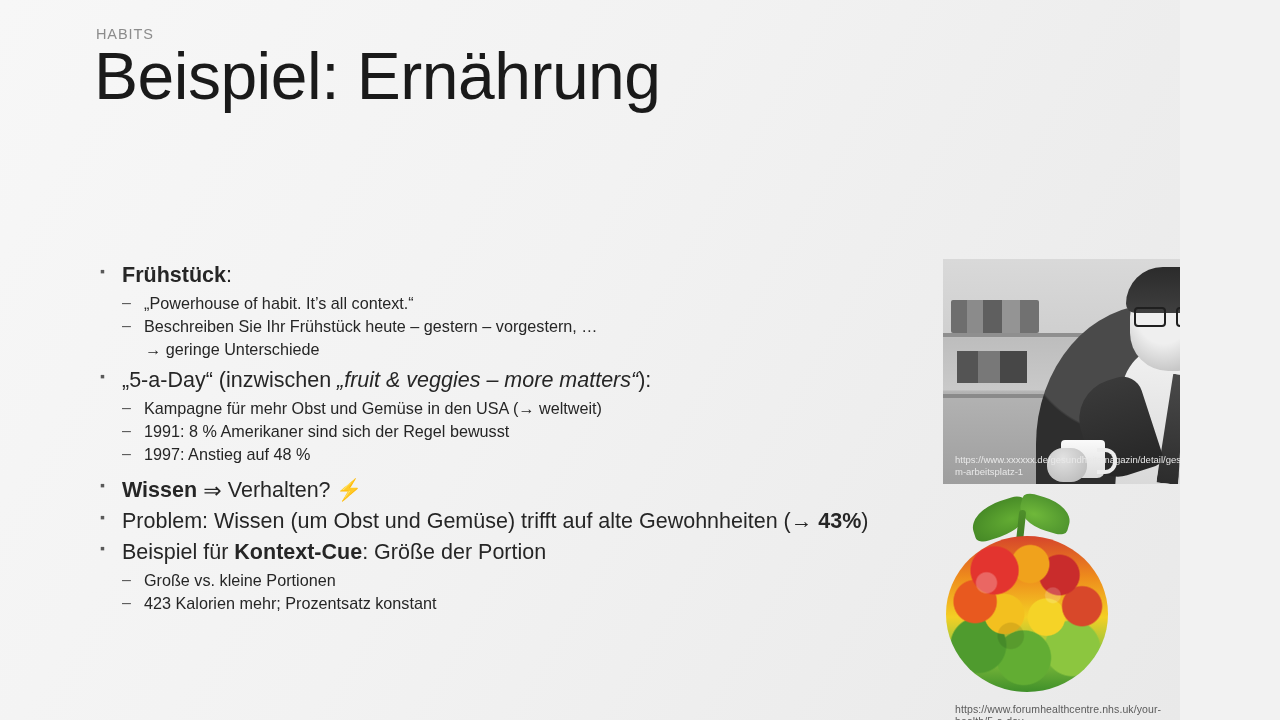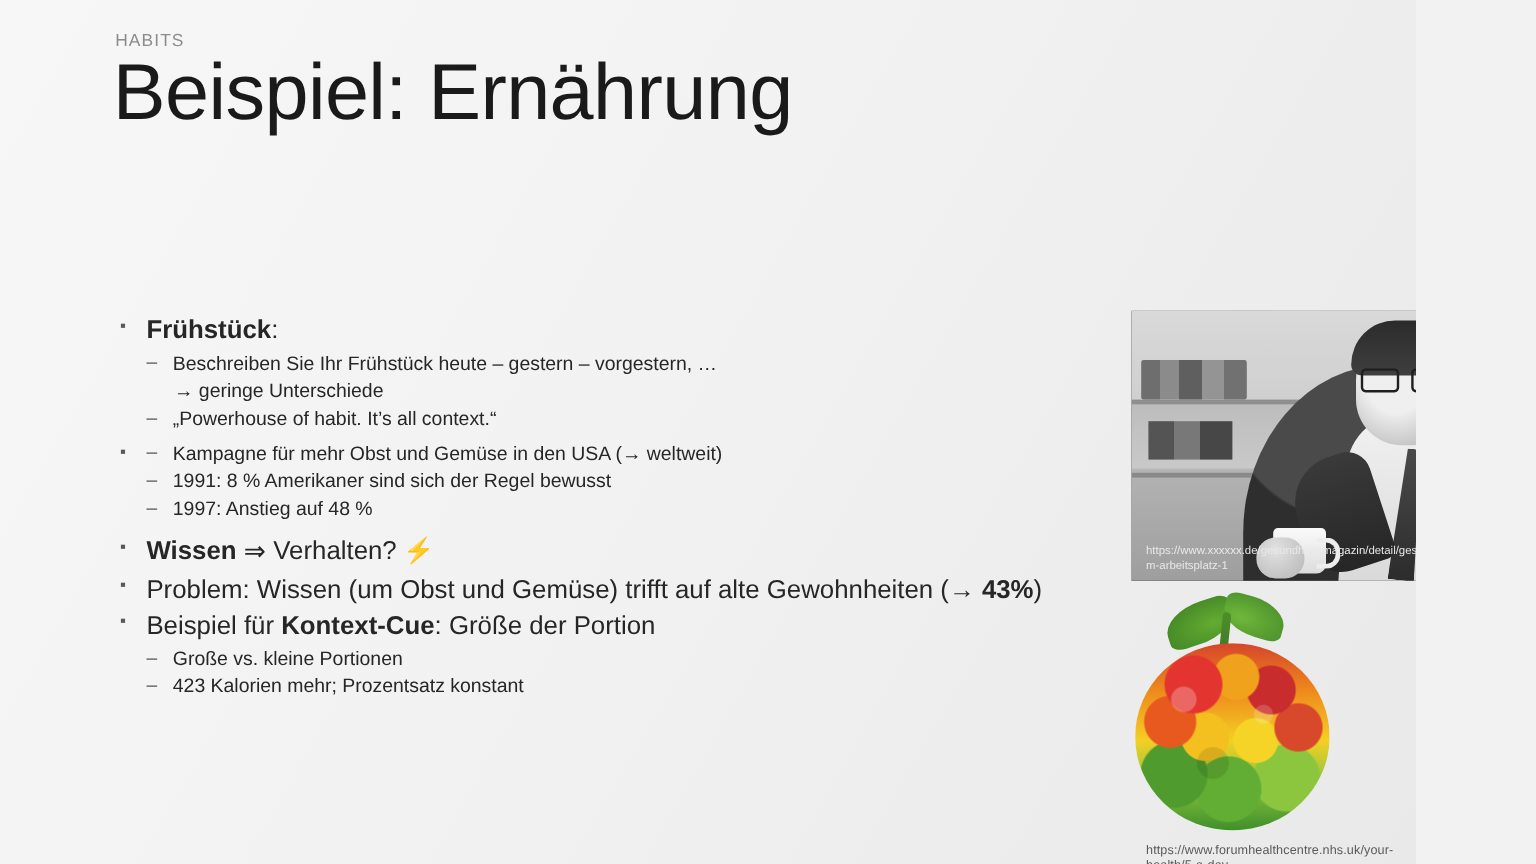--- a/index.html
+++ b/index.html
@@ -301,29 +301,30 @@
 
   <div class="eyebrow">HABITS</div>
   <div class="slide-title">Beispiel: Ernährung</div>
 
   <div class="body-block">
     <ul class="lvl1">
 
       <li>
         <span><span class="b">Frühstück</span><span>:</span></span>
         <ul class="lvl2">
+          <li>„Powerhouse of habit. It’s all context.“</li>
           <li>
             <span>Beschreiben Sie Ihr Frühstück heute – gestern – vorgestern, …</span>
             <span class="sub-cont">→ geringe Unterschiede</span>
           </li>
-          <li>„Powerhouse of habit. It’s all context.“</li>
         </ul>
       </li>
 
       <li>
+        <span><span>„5-a-Day“</span><span> (inzwischen </span><span class="i">„fruit &amp; veggies – more matters“</span><span>):</span></span>
         <ul class="lvl2">
           <li>Kampagne für mehr Obst und Gemüse in den USA (→ weltweit)</li>
           <li>1991: 8 % Amerikaner sind sich der Regel bewusst</li>
           <li>1997: Anstieg auf 48 %</li>
         </ul>
       </li>
 
       <li class="gap-mid" style="margin-top:10px;">
         <span><span class="b">Wissen</span><span class="big-arrow"> ⇒ </span><span>Verhalten? </span><span class="lightning">⚡</span></span>
       </li>

